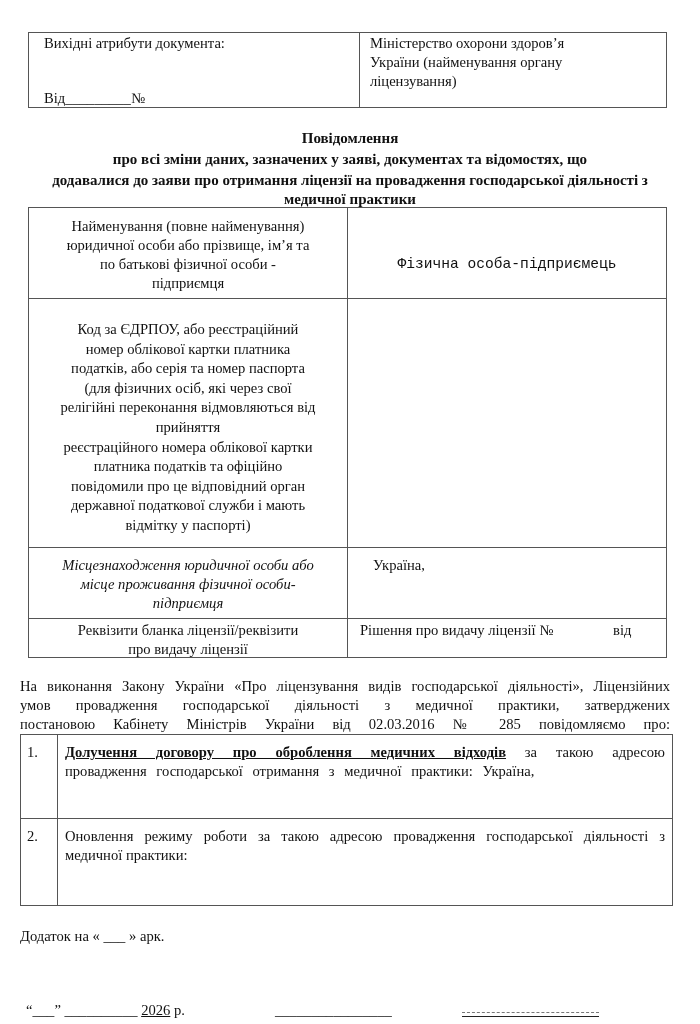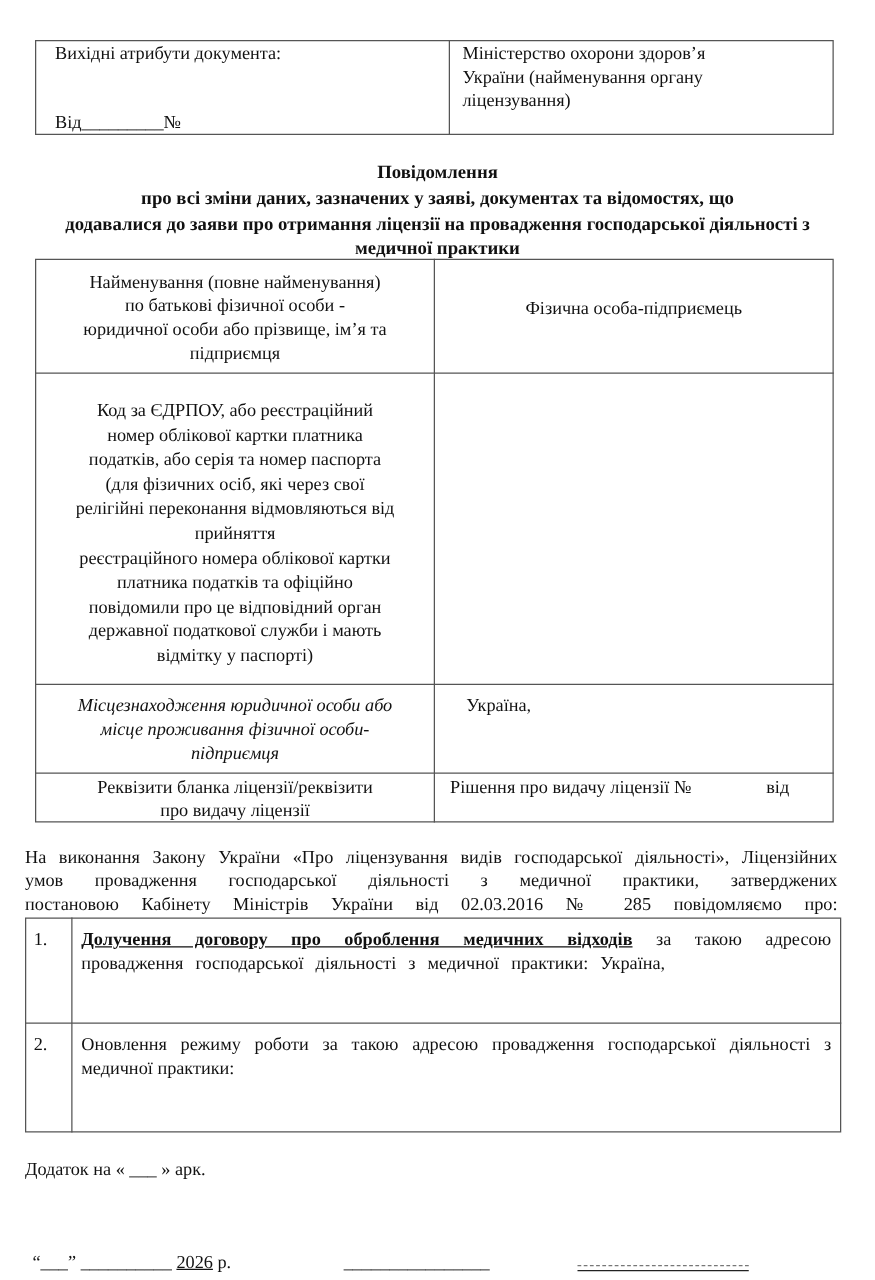--- a/index.html
+++ b/index.html
@@ -36,25 +36,25 @@
 <div class="title" style="top:189px;">медичної практики</div>
 
 <div class="box" style="left:28px; top:207px; width:639px; height:451px;"></div>
 <div class="vline" style="left:347px; top:207px; height:451px;"></div>
 <div class="hline" style="left:28px; top:298px; width:639px;"></div>
 <div class="hline" style="left:28px; top:547px; width:639px;"></div>
 <div class="hline" style="left:28px; top:618px; width:639px;"></div>
 
 <div class="abs txt center" style="left:30px; top:217px; width:316px;">
   <div>Найменування (повне найменування)</div>
+  <div>юридичної особи або прізвище, ім’я та</div>
   <div>по батькові фізичної особи -</div>
-  <div>юридичної особи або прізвище, ім’я та</div>
   <div>підприємця</div>
 </div>
-<div class="abs txt center" style="left:348px; top:238px; width:318px;">Фізична особа-підприємець</div>
+<div class="abs txt center" style="left:348px; top:255px; width:318px;font-family:Liberation Mono, monospace;">Фізична особа-підприємець</div>
 
 <div class="abs txt center" style="left:30px; top:320px; width:316px; line-height:19.6px;">
   <div>Код за ЄДРПОУ, або реєстраційний</div>
   <div>номер облікової картки платника</div>
   <div>податків, або серія та номер паспорта</div>
   <div>(для фізичних осіб, які через свої</div>
   <div>релігійні переконання відмовляються від</div>
   <div>прийняття</div>
   <div>реєстраційного номера облікової картки</div>
   <div>платника податків та офіційно</div>
@@ -84,21 +84,21 @@
   <div class="just">постановою Кабінету Міністрів України від 02.03.2016 № 285 повідомляємо про:</div>
 </div>
 
 <div class="box" style="left:20px; top:734px; width:653px; height:172px;"></div>
 <div class="vline" style="left:57px; top:734px; height:172px;"></div>
 <div class="hline" style="left:20px; top:818px; width:653px;"></div>
 
 <div class="abs txt" style="left:27px; top:743px;">1.</div>
 <div class="abs txt" style="left:65px; top:743px; width:600px;">
   <div class="just"><span class="bold">Долучення договору про оброблення медичних відходів</span> <span>за такою адресою</span></div>
-  <div style="word-spacing:6px;">провадження господарської діяльності з медичної практики: Україна,</div>
+  <div style="word-spacing:6px;">провадження господарської отримання з медичної практики: Україна,</div>
 </div>
 
 <div class="abs txt" style="left:27px; top:827px;">2.</div>
 <div class="abs txt" style="left:65px; top:827px; width:600px;">
   <div class="just">Оновлення режиму роботи за такою адресою  провадження господарської діяльності з</div>
   <div>медичної практики:</div>
 </div>
 
 <div class="abs txt" style="left:20px; top:927px;">
   <span>Додаток на « </span><span>___</span><span> » арк.</span>

